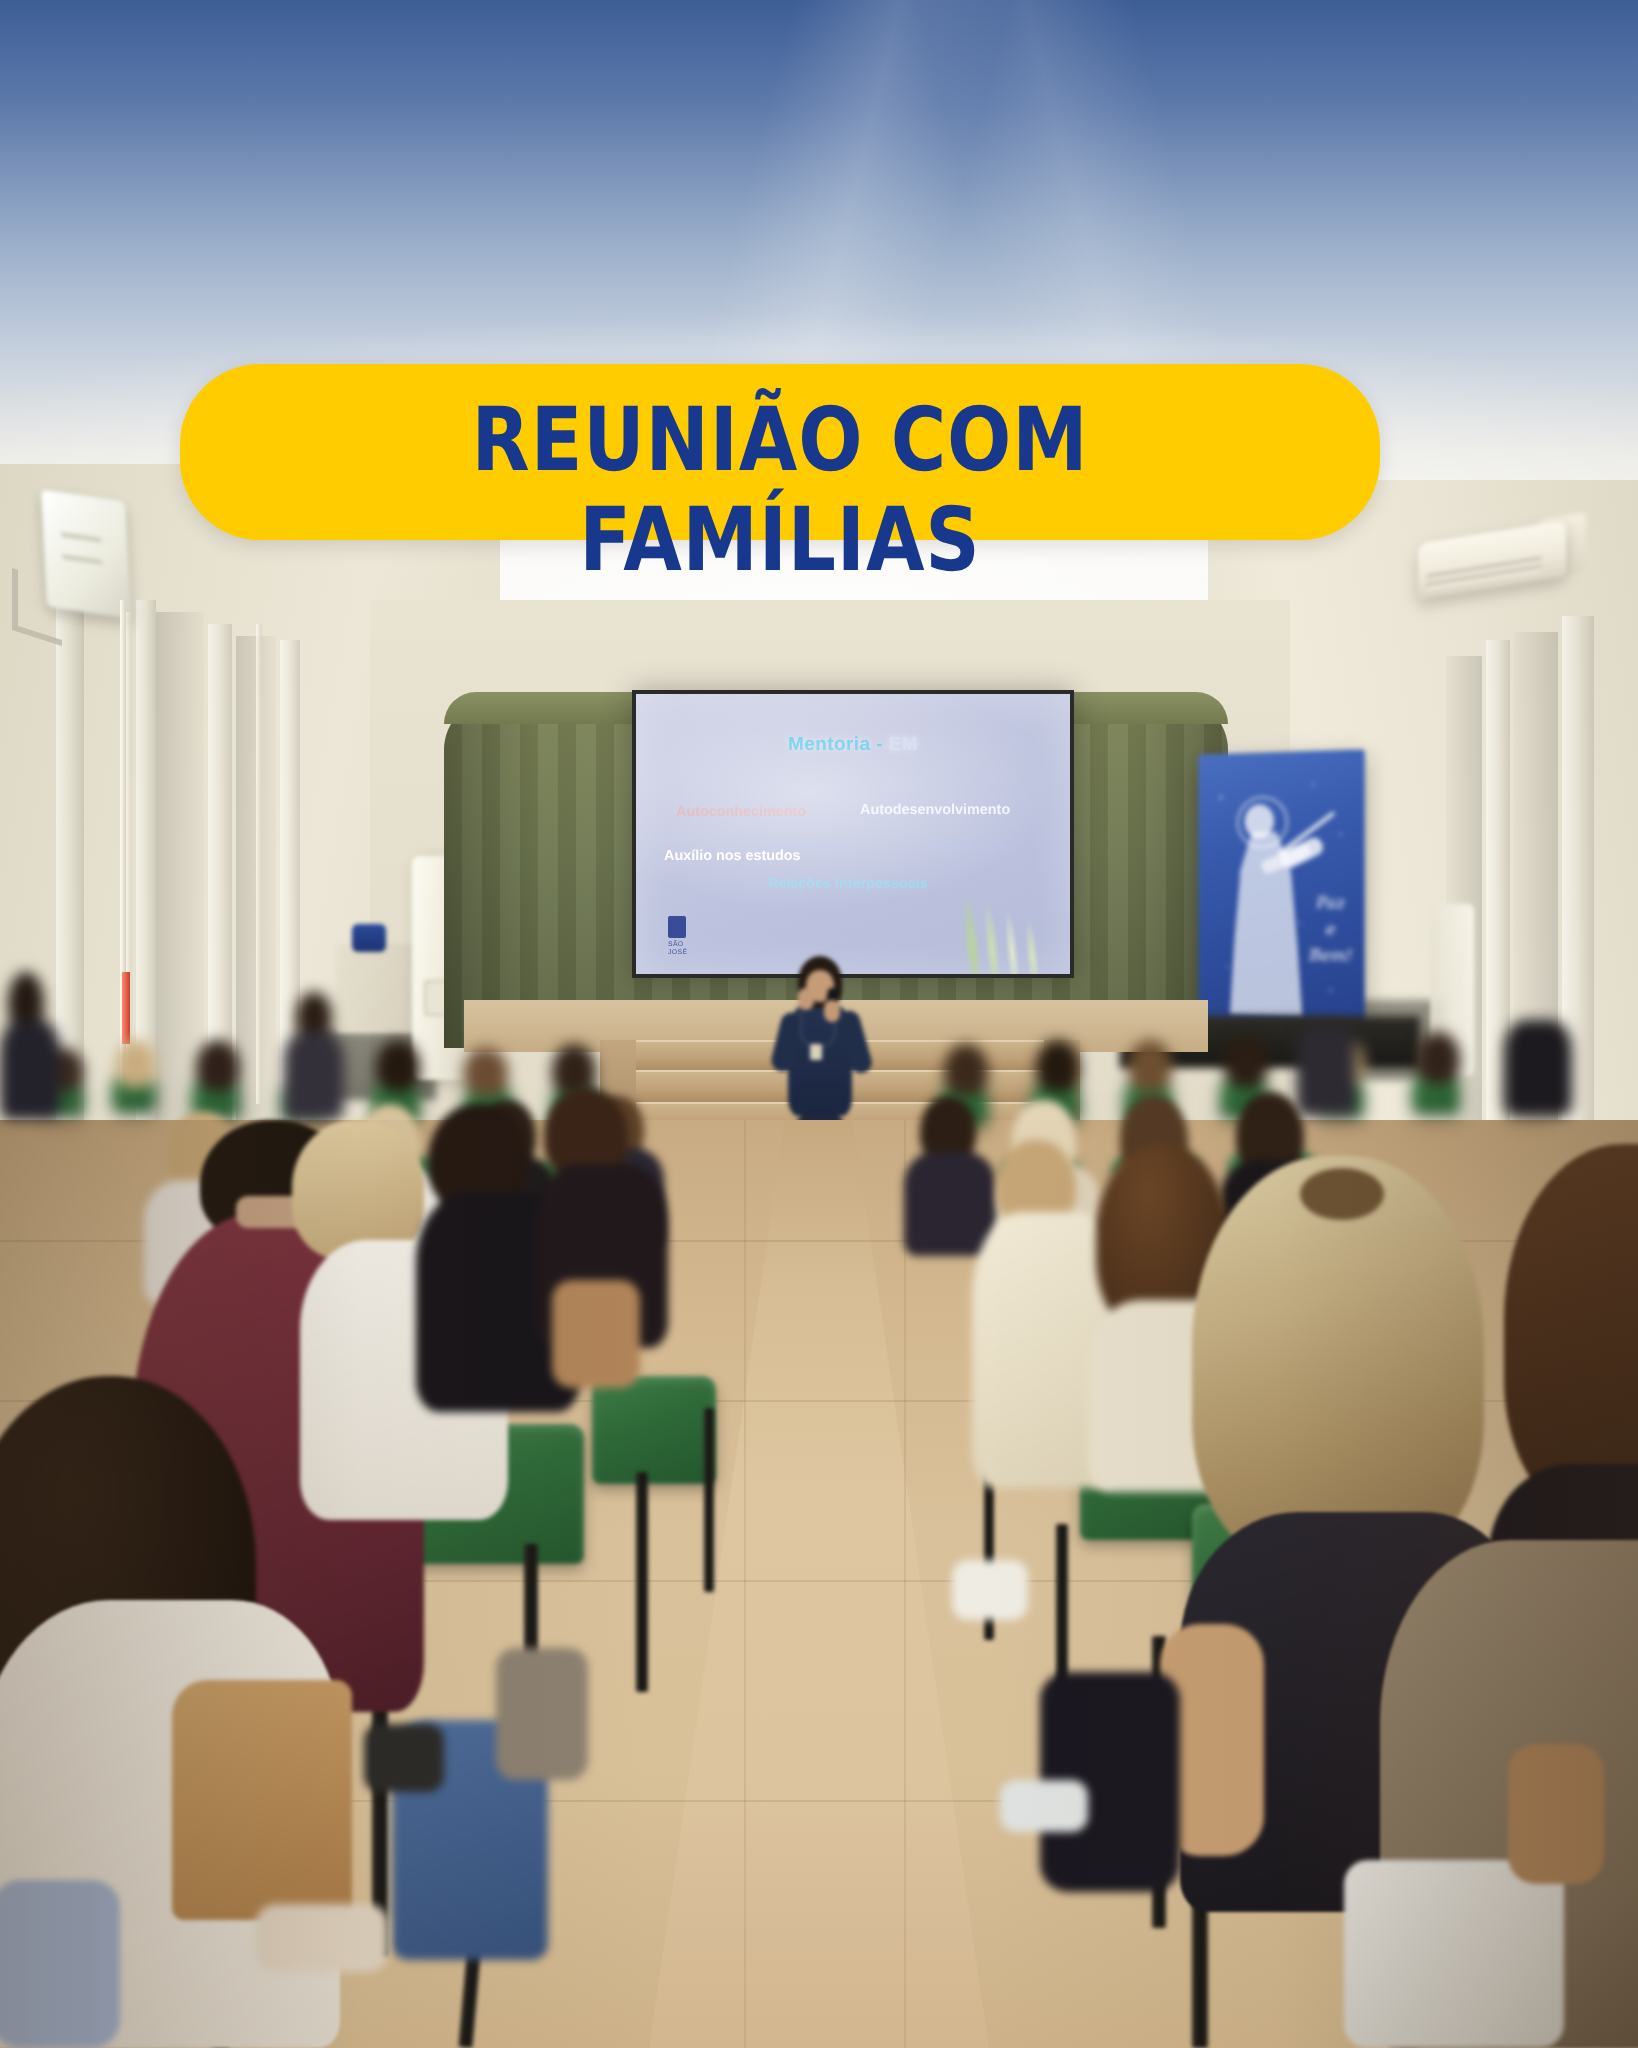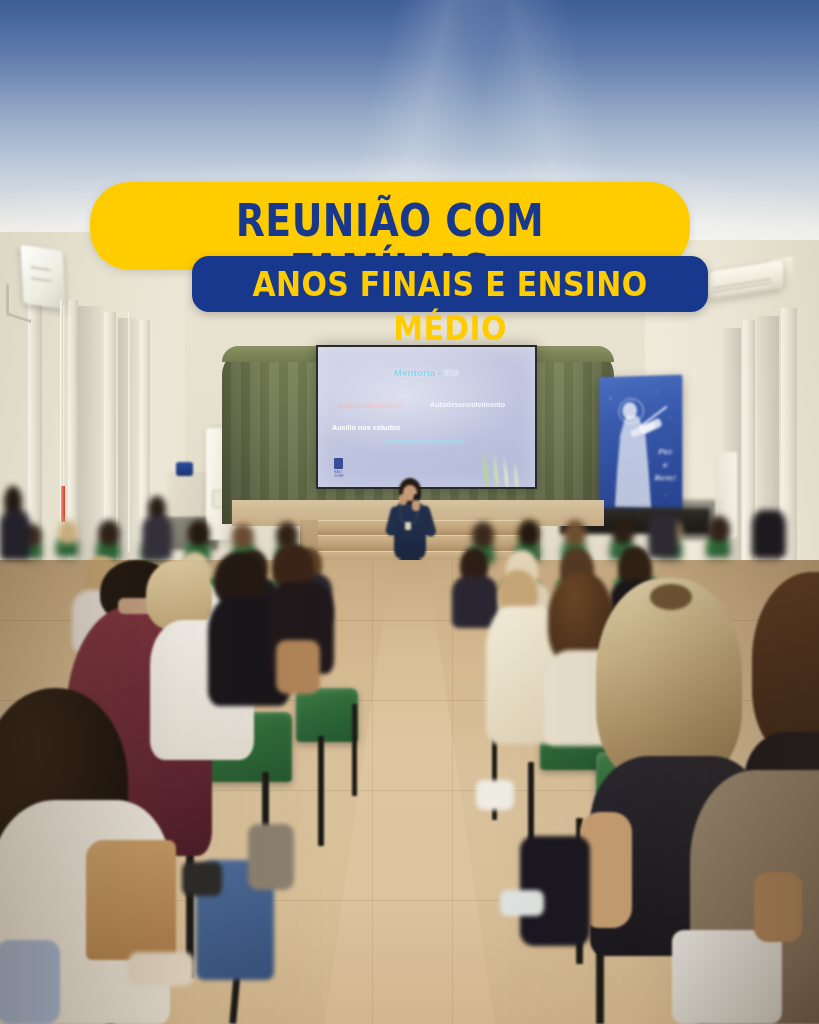--- a/index.html
+++ b/index.html
@@ -715,17 +715,14 @@
     </div>
 
     <div class="floor-shadow"></div>
   </div>
 
 
   <div class="band-yellow">
     <div class="btxt">REUNIÃO COM FAMÍLIAS</div>
   </div>
 
-  <div class="band-blue">
-    <div class="btxt">ANOS FINAIS E ENSINO MÉDIO</div>
-  </div>
 
 </div>
 
 </body></html>

